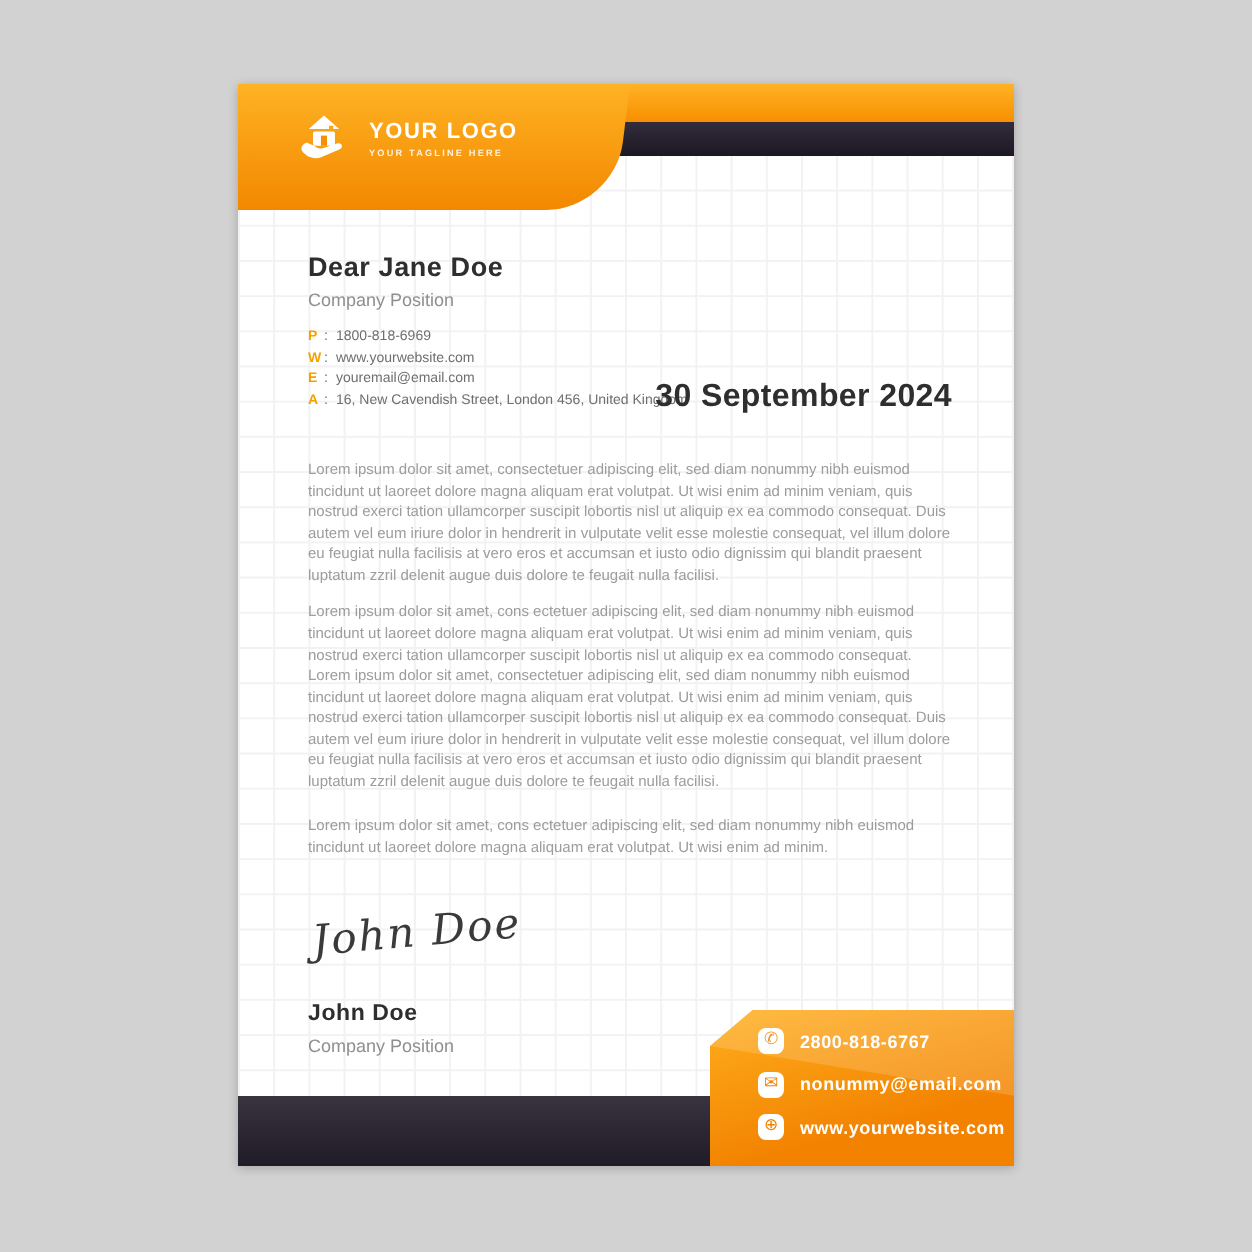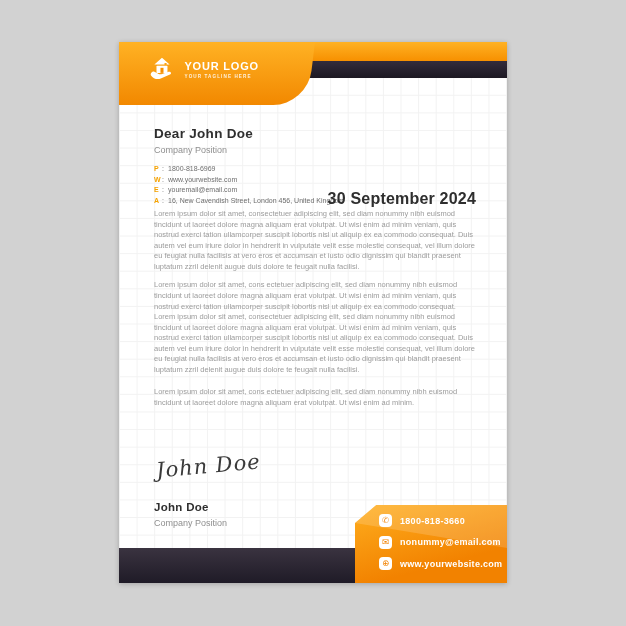--- a/index.html
+++ b/index.html
@@ -63,21 +63,21 @@
   .contact-label {
     display:inline-block; width:8px; font-weight:800; color:#f5a200;
   }
   .contact-sep { display:inline-block; width:6px; color:#6e6e6e; }
   .date {
     position:absolute; right:31px; top:148px;
     font-size:16px; font-weight:800; color:#2e2e2e; letter-spacing:.2px;
   }
   
   .letter-body {
-    position:absolute; left:35px; top:167px; width:321px;
+    position:absolute; left:35px; top:188px; width:321px;
     font-size:7.5px; line-height:1.41; color:#9c9c9c;
   }
   .letter-body p.p1 { margin:0 0 8px 0; }
   .letter-body p.p2 { margin:0; }
   .letter-body p.p3 { margin:0 0 12px 0; }
   .letter-body p.p4 { margin:0; }
   
   .sig-script {
     position:absolute; left:37px; top:412px;
     font-family:"DejaVu Serif","Liberation Serif",serif;
@@ -135,21 +135,21 @@
         <rect x="14.2" y="14" width="3.6" height="6" fill="#f79000"></rect>
         <path d="M3 23 c2.5 3.8 7.5 5.4 11.6 3.6 l10.8 -4.6 c2.4 -1 1.2 -4.2 -1.6 -3.3 l-7.6 2.5 c-2.4 .8 -4.6 .2 -6 -1.2 L7 18.6 c-2 -1.5 -5.4 2 -4 4.4 Z" fill="#ffffff"></path>
       </svg>
       <div>
         <div class="logo-name">YOUR LOGO</div>
         <div class="logo-tagline">YOUR TAGLINE HERE</div>
       </div>
     </div>
   </div>
 
-  <div class="greeting">Dear John Doe</div>
+  <div class="greeting">Dear Jane Doe</div>
   <div class="greet-pos">Company Position</div>
 
   <div class="contacts">
     <div class="contact-row">
       <span class="contact-label">P</span><span class="contact-sep">:</span><span>1800-818-6969</span>
     </div>
     <div class="contact-row">
       <span class="contact-label">W</span><span class="contact-sep">:</span><span>www.yourwebsite.com</span>
     </div>
     <div class="contact-row">
@@ -171,21 +171,21 @@
 
   <div class="sig-script">John Doe</div>
   <div class="sig-name">John Doe</div>
   <div class="sig-pos">Company Position</div>
 
   <div class="ftr-dark"></div>
   <div class="ftr-orange">
     <div class="ftr-contacts">
       <div class="ftr-row">
         <span class="ftr-ic">✆</span>
-        <span class="ftr-val">1800-818-3660</span>
+        <span class="ftr-val">2800-818-6767</span>
       </div>
       <div class="ftr-row">
         <span class="ftr-ic">✉</span>
         <span class="ftr-val">nonummy@email.com</span>
       </div>
       <div class="ftr-row">
         <span class="ftr-ic">⊕</span>
         <span class="ftr-val">www.yourwebsite.com</span>
       </div>
     </div>

